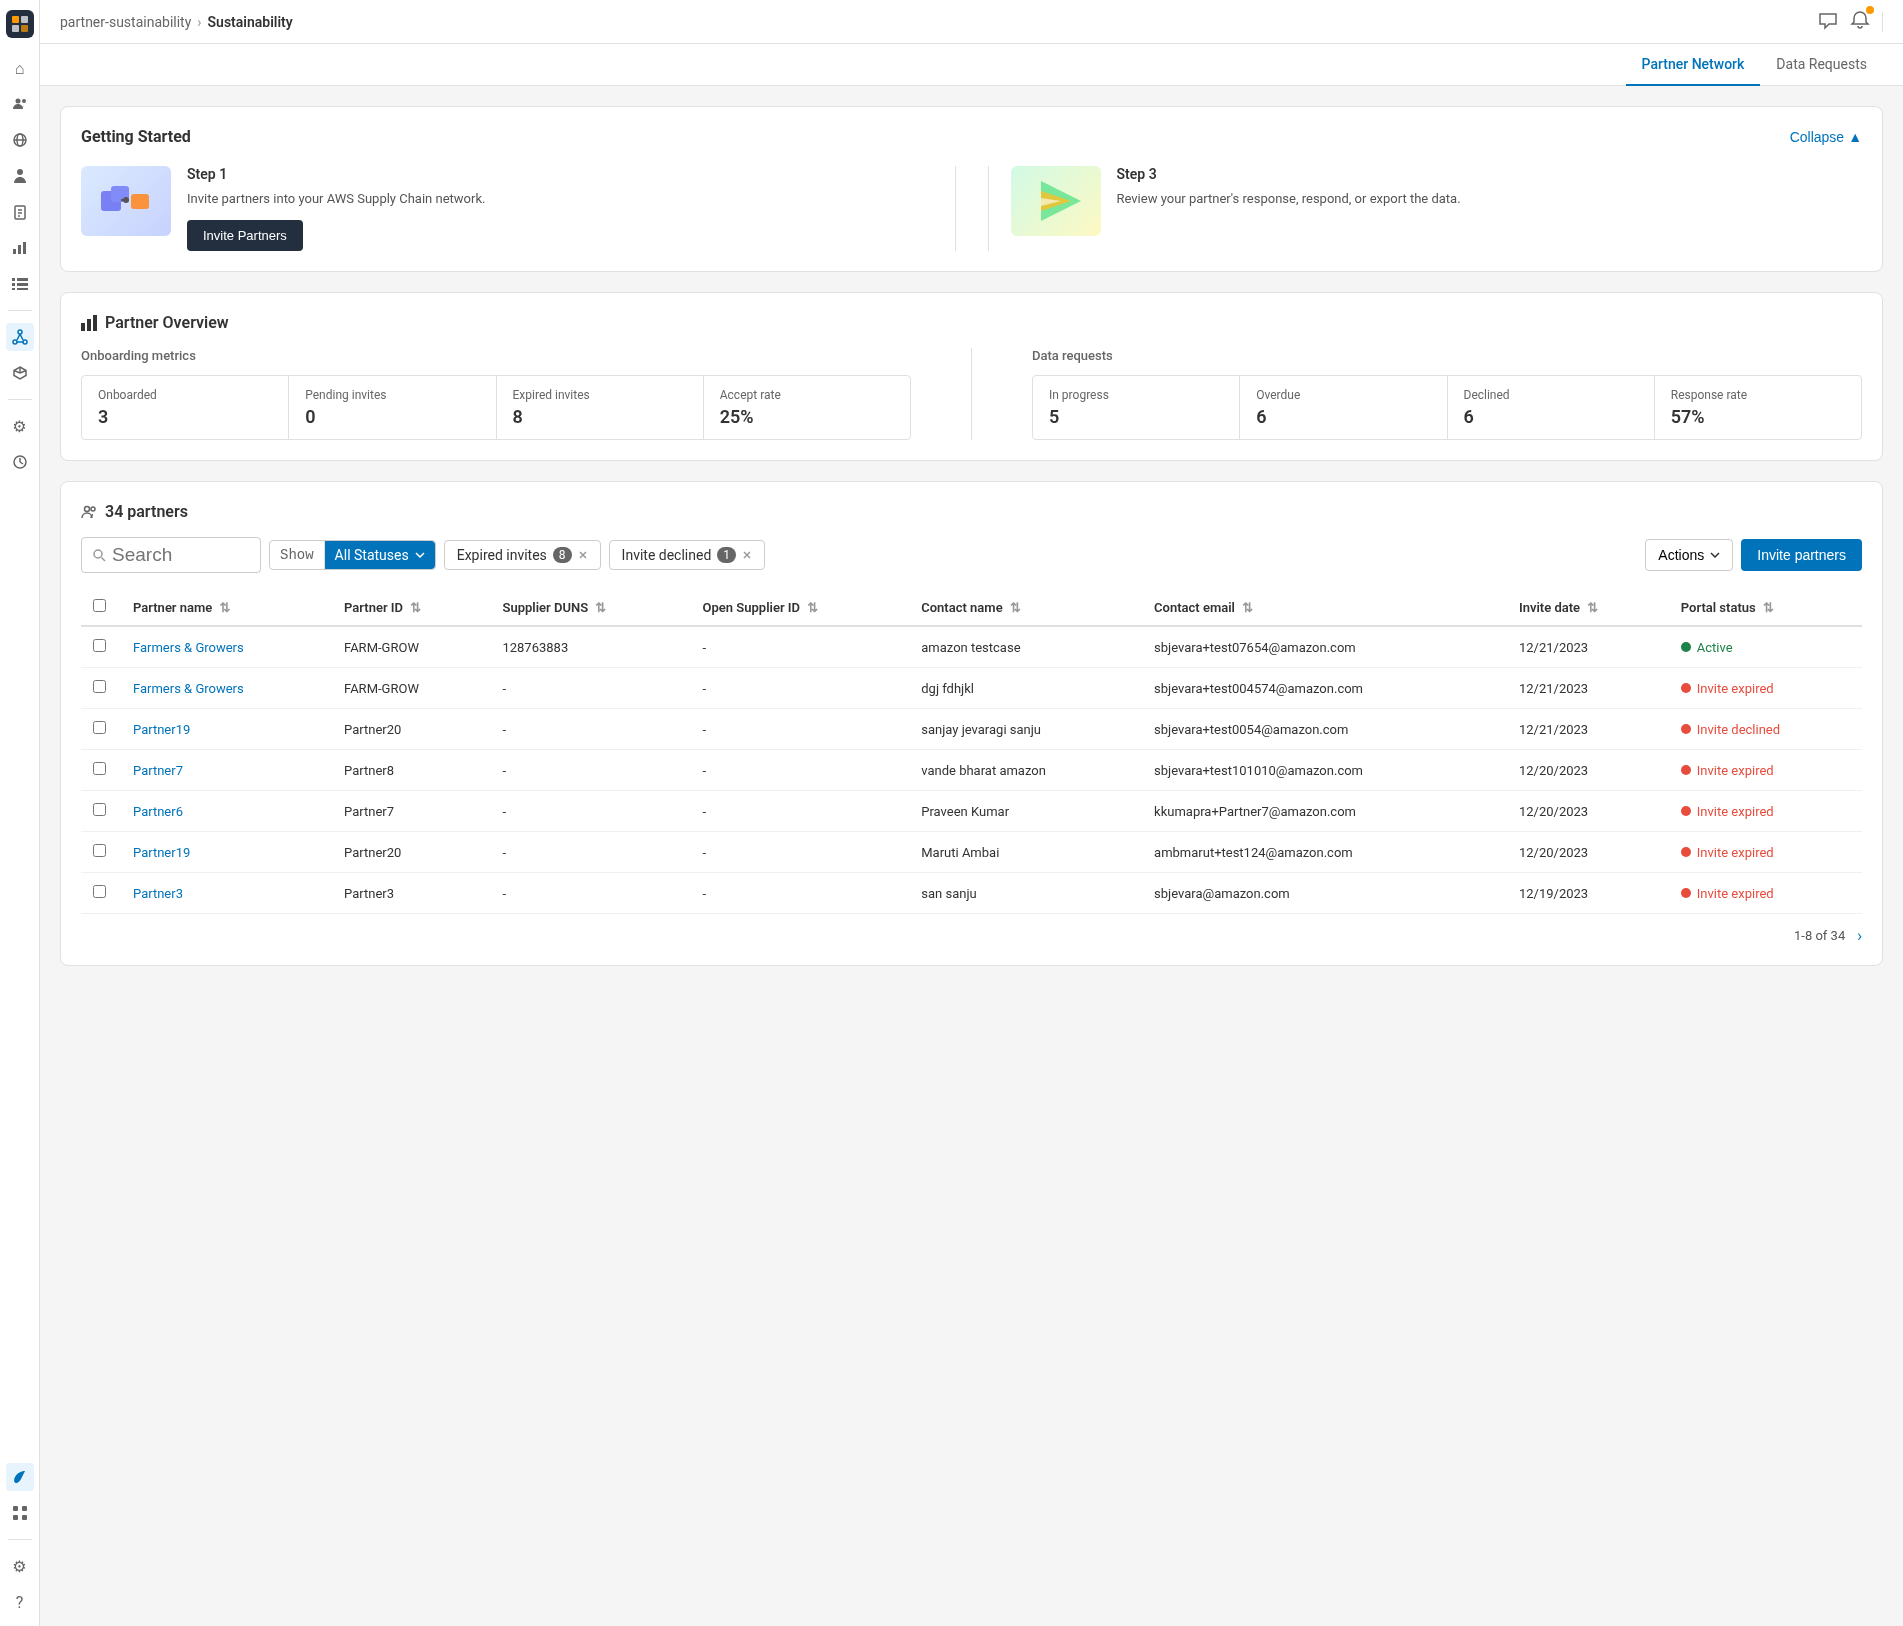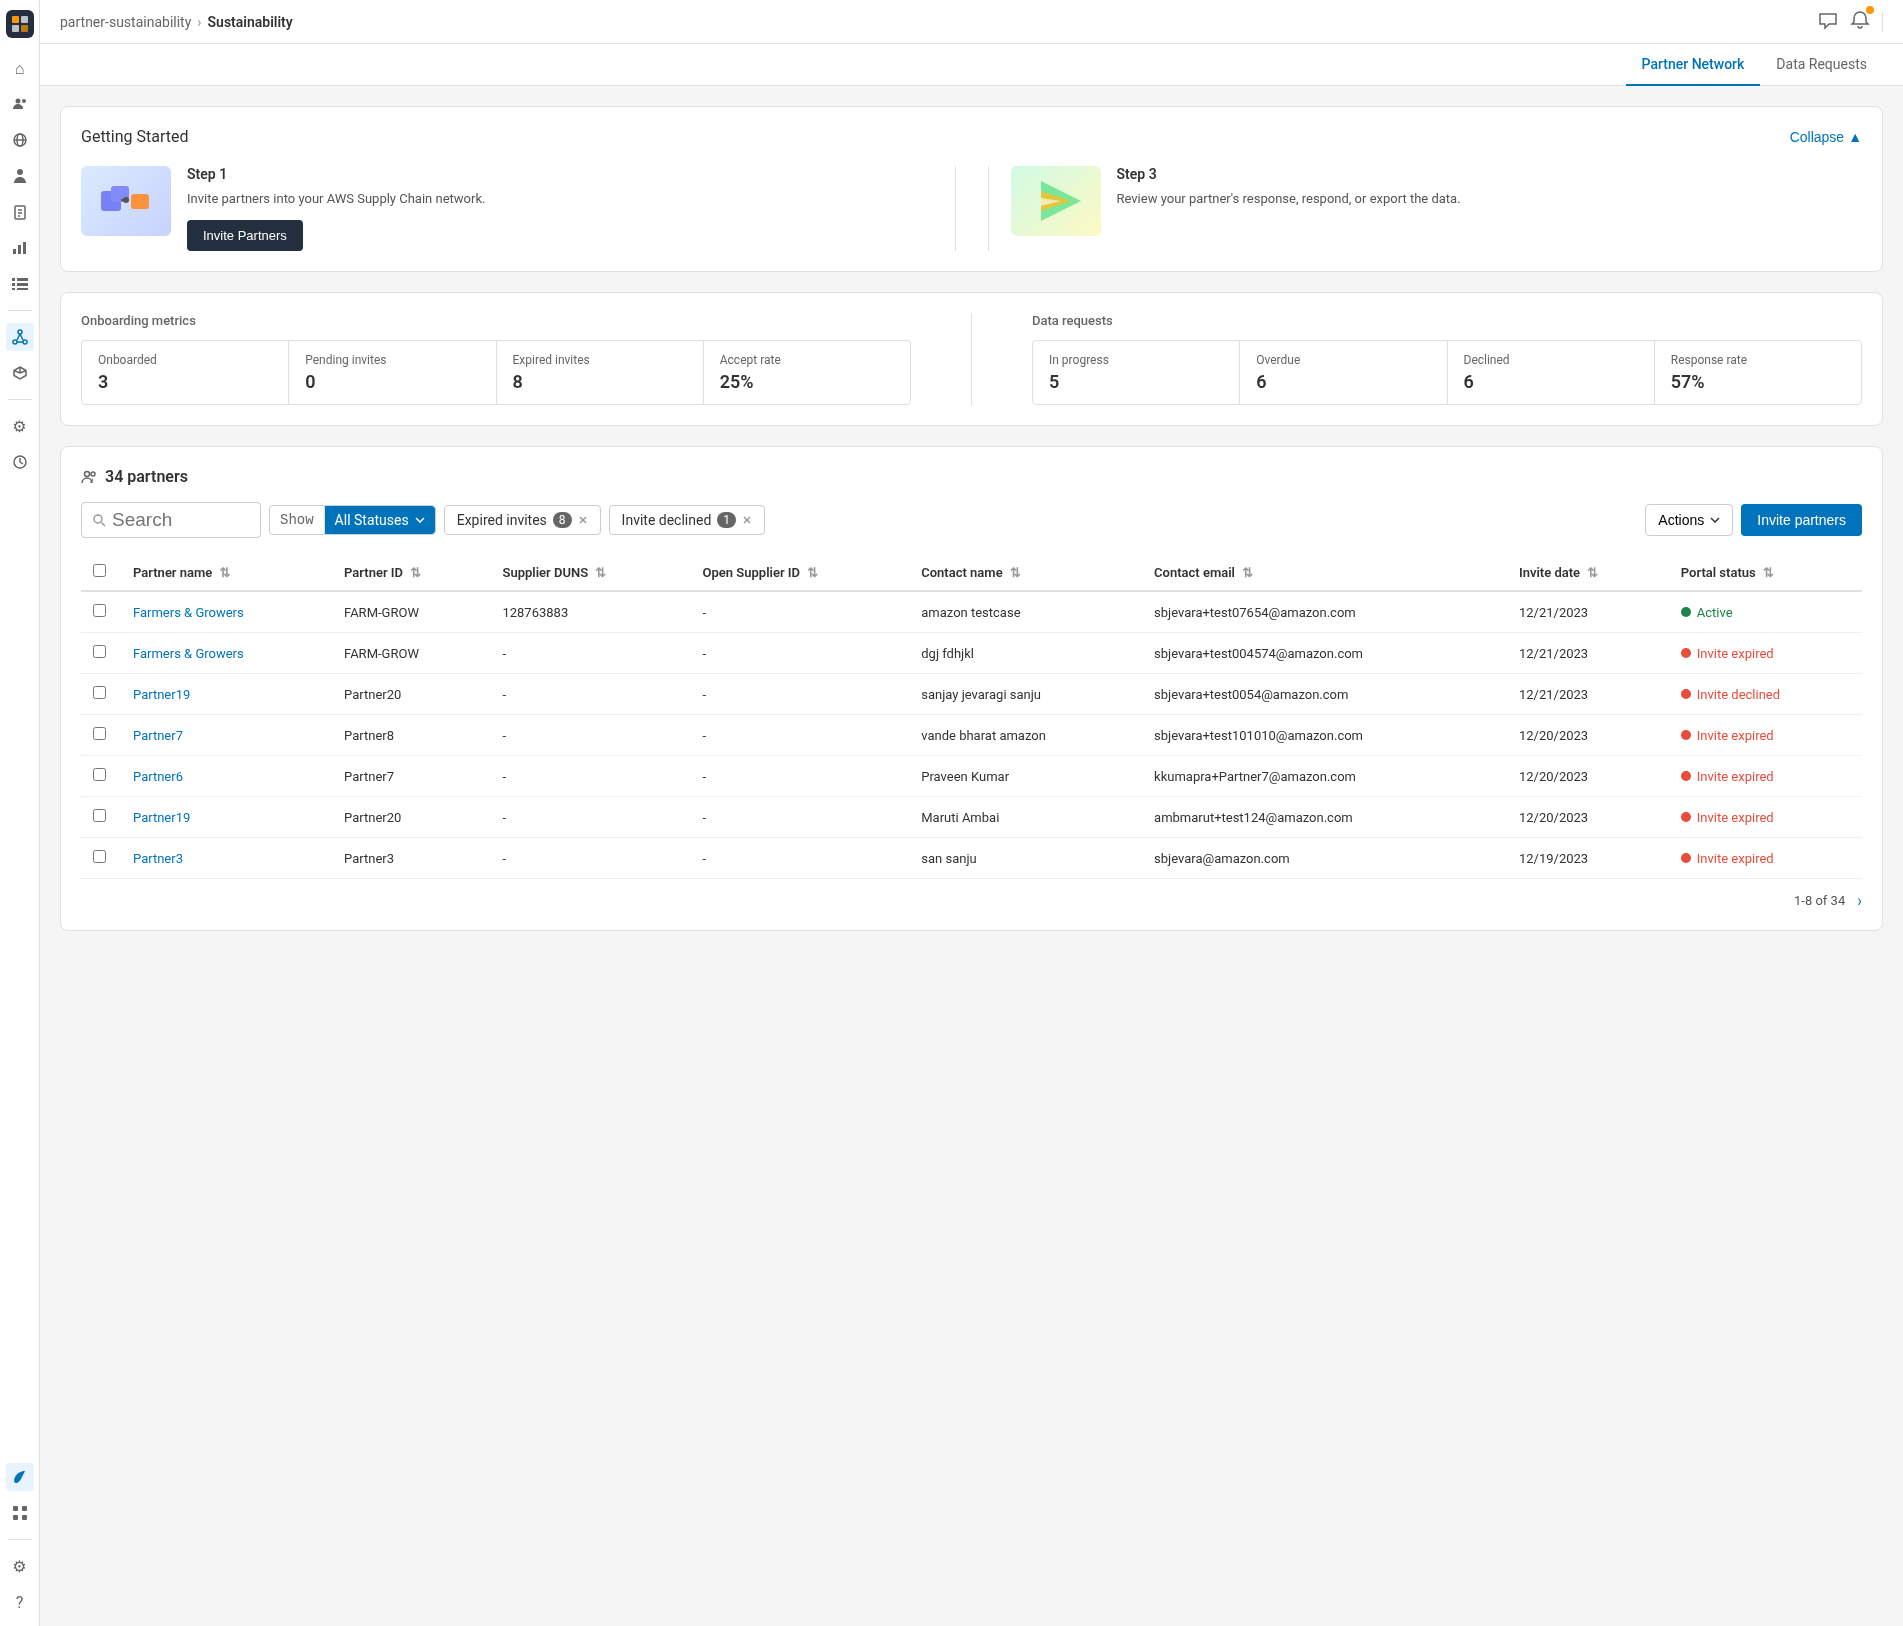--- a/index.html
+++ b/index.html
@@ -120,21 +120,21 @@
       border: 1px solid #e0e0e0;
       border-radius: 8px;
       padding: 20px;
     }
     .card-header {
       display: flex;
       justify-content: space-between;
       align-items: center;
       margin-bottom: 20px;
     }
-    .card-title { font-size: 16px; font-weight: 400; }
+    .card-title { font-size: 16px; font-weight: 700; }
     .collapse-btn { background: none; border: none; cursor: pointer; color: #0073bb; font-size: 14px; display: flex; align-items: center; gap: 4px; }
     .steps-container { display: flex; justify-content: center; align-items: flex-start; gap: 12px; }
     .step { display: flex; align-items: flex-start; gap: 16px; flex: 1; }
     .step-content { flex: 1; }
     .step-title { font-weight: 600; font-size: 14px; margin-bottom: 8px; }
     .step-desc { font-size: 13px; color: #555; margin-bottom: 12px; line-height: 1.4; }
     .step-btn {
       background: #232f3e;
       color: #fff;
       border: none;
@@ -507,20 +507,28 @@
           <div class="step-content">
             <div class="step-title">Step 3</div>
             <div class="step-desc">Review your partner's response, respond, or export the data.</div>
           </div>
         </div>
 
       </div>
     </div>
 
     <div class="overview-card">
+      <div class="overview-title">
+        <svg width="16" height="16" viewBox="0 0 16 16" fill="currentColor">
+          <rect x="0" y="8" width="4" height="8"></rect>
+            <rect x="6" y="4" width="4" height="12"></rect>
+          <rect x="12" y="0" width="4" height="16"></rect>
+        </svg>
+        <span>Partner Overview</span>
+      </div>
       <div class="metrics-section">
         <div class="metrics-group">
           <div class="metrics-group-title">Onboarding metrics</div>
           <div class="metrics-row">
             <div class="metric-box">
               <div class="metric-label">Onboarded</div>
               <div class="metric-value">3</div>
             </div>
             <div class="metric-box">
               <div class="metric-label">Pending invites</div>

